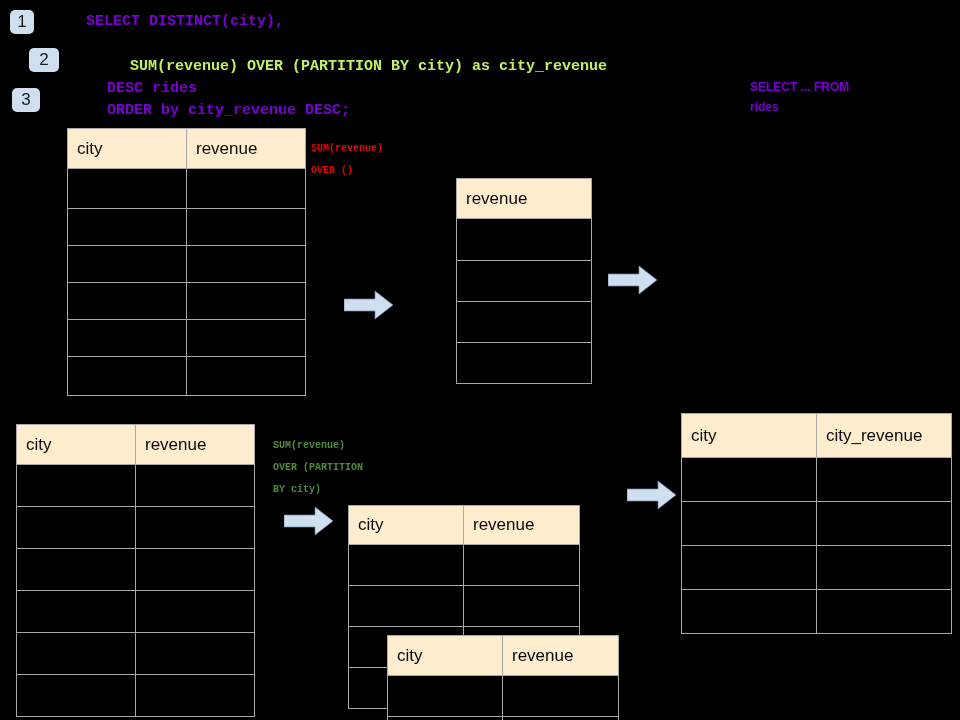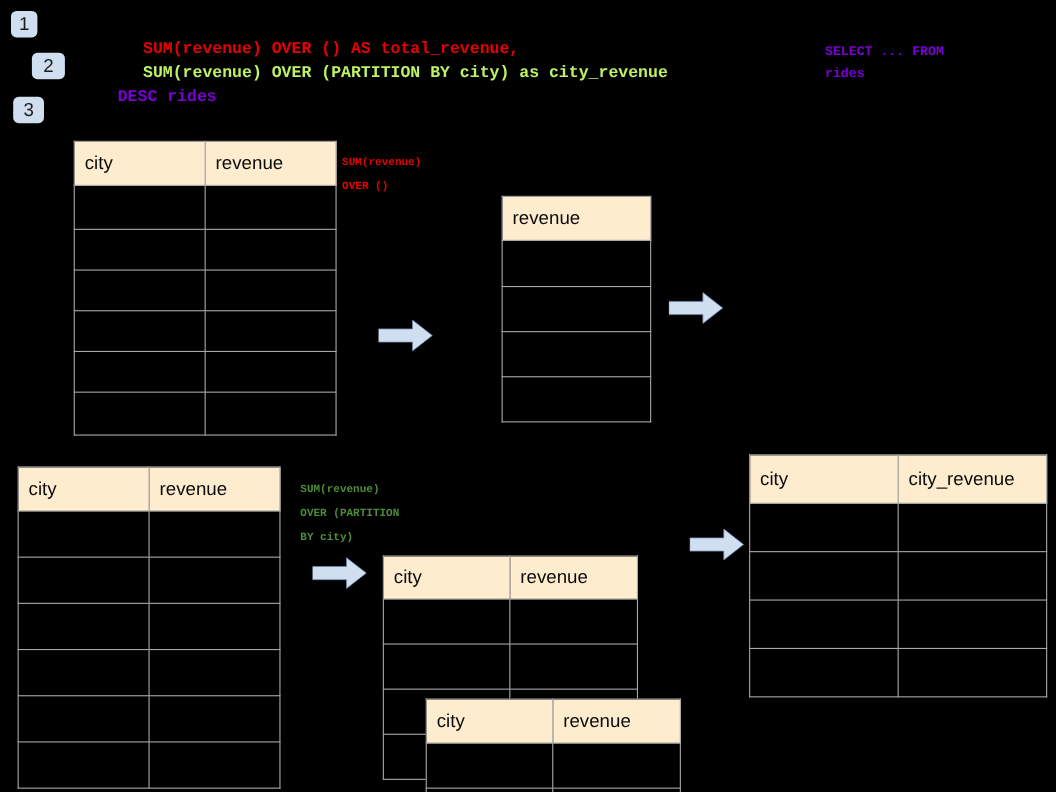--- a/index.html
+++ b/index.html
@@ -41,26 +41,27 @@
     line-height: 22px;
     white-space: pre;
     letter-spacing: 0px;
   }
   .c-purple { color: #7a00d4; }
   .c-red    { color: #e80000; }
   .c-green  { color: #bef264; }
 
   .sql-aside {
     position: absolute;
-    font-family: Liberation Mono, monospace;
+    font-family: Liberation Sans, sans-serif;
     font-weight: bold;
     font-size: 12px;
     line-height: 20px;
     white-space: pre;
     color: #7a00d4;
+    margin-top: 40px;
   }
 
   
   .annot {
     position: absolute;
     font-family: "Liberation Mono", "DejaVu Sans Mono", monospace;
     font-weight: bold;
     font-size: 10px;
     line-height: 22px;
     white-space: pre;
@@ -106,23 +107,24 @@
   <div class="badge badge-1" style="left:10px; top:10px;">
     <span>1</span>
   </div>
   <div class="badge badge-2" style="left:29px; top:48px;">
     <span>2</span>
   </div>
   <div class="badge badge-3" style="left:12px; top:88px;">
     <span>3</span>
   </div>
 
-  <div class="sql c-red" style="left:130px; top:34px;">SUM(revenue) OVER () AS total_revenue,</div>
+  <div class="sql c-purple" style="left:86px; top:11px;">SELECT DISTINCT(city),</div>
   <div class="sql c-green" style="left:130px; top:56px;">SUM(revenue) OVER (PARTITION BY city) as city_revenue</div>
   <div class="sql c-purple" style="left:107px; top:78px;">DESC rides</div>
+  <div class="sql c-purple" style="left:107px; top:100px;">ORDER by city_revenue DESC;</div>
 
   <div class="sql-aside" style="left:750px; top:37px;">SELECT ... FROM</div>
   <div class="sql-aside" style="left:750px; top:57px;">rides</div>
 
   <div class="annot red" style="left:311px; top:138px;">SUM(revenue)
 OVER ()</div>
 
   <div class="annot green" style="left:273px; top:435px;">SUM(revenue)
 OVER (PARTITION
 BY city)</div>

